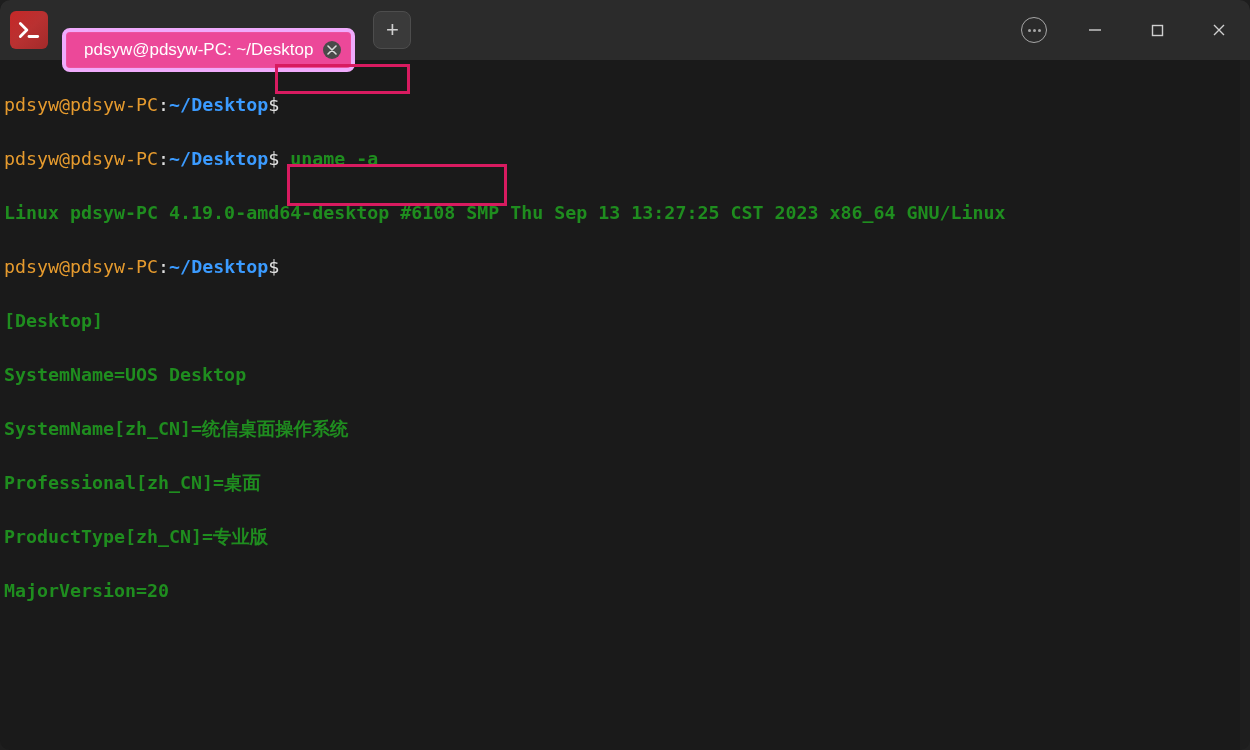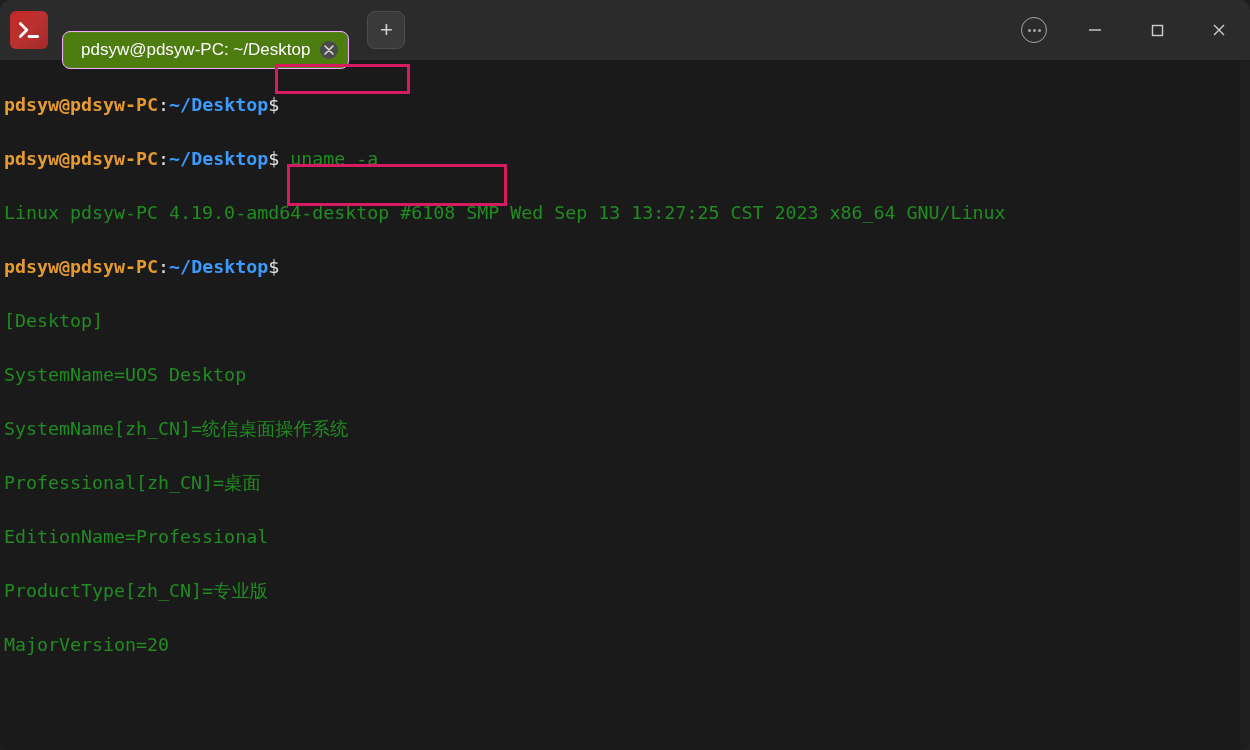--- a/index.html
+++ b/index.html
@@ -44,27 +44,27 @@
   }
   .app-icon svg {
     width: 26px;
     height: 26px;
   }
   .tab {
     display: flex;
     align-items: center;
     height: 36px;
     padding: 0 10px 0 18px;
-    background: #4d7c0f;
+    background: #ec4899;
     color: #ffffff;
     font-family: sans-serif;
     font-size: 17px;
     border-radius: 8px;
     margin-right: 18px;
-    border: 1px solid #f0abfc;
+    border: 4px solid #f0abfc;
     box-shadow: inset 0 0 0 1px rgba(255,255,255,0.06);
     white-space: nowrap;
     margin-top: 39px;
   }
   .tab-close {
     width: 18px;
     height: 18px;
     border-radius: 50%;
     background: #4a4a4a;
     margin-left: 10px;
@@ -135,24 +135,24 @@
   .term {
     position: relative;
     padding: 4px 4px 0 4px;
     font-size: 18.3px;
     line-height: 27px;
     color: #22aa22;
     letter-spacing: 0px;
     white-space: pre;
   }
   .row { white-space: pre; }
-  .orange { color: #e69b2e; font-weight: bold; margin-top: 44px; }
+  .orange { color: #e69b2e; font-weight: normal; margin-top: 44px; }
   .white  { color: #e0e0e0; }
   .blue   { color: #3b9bff; font-weight: bold; }
-  .greenb { color: #1f8d1f; font-weight: normal; }
+  .greenb { color: #1f8d1f; font-weight: bold; }
 
   .hl-box {
     position: absolute;
     border: 3px solid #d81b60;
     box-sizing: border-box;
     pointer-events: none;
   }
 
   
   .scrollbar {
@@ -210,27 +210,26 @@
         <svg width="14" height="14" viewBox="0 0 14 14">
             <path d="M2 2 L12 12 M12 2 L2 12" stroke-width="1.4"></path>
           </svg>
       </div>
     </div>
   </div>
 
   <div class="term">
 <div class="row"><span class="orange">pdsyw@pdsyw-PC</span><span class="white">:</span><span class="blue">~/</span><span class="blue">Desktop</span><span class="white">$</span></div>
 <div class="row"><span class="orange">pdsyw@pdsyw-PC</span><span class="white">:</span><span class="blue">~/</span><span class="blue">Desktop</span><span class="white">$</span><span class="greenb"> </span><span class="greenb">uname -a</span></div>
-<div class="row greenb">Linux pdsyw-PC 4.19.0-amd64-desktop #6108 SMP Wed Sep 13 13:27:25 CST 2023 x86_64 GNU/Linux</div>
+<div class="row greenb">Linux pdsyw-PC 4.19.0-amd64-desktop #6108 SMP Thu Sep 13 13:27:25 CST 2023 x86_64 GNU/Linux</div>
 <div class="row"><span class="orange">pdsyw@pdsyw-PC</span><span class="white">:</span><span class="blue">~/</span><span class="blue">Desktop</span><span class="white">$</span></div>
 <div class="row greenb">[Desktop]</div>
 <div class="row greenb">SystemName=UOS Desktop</div>
 <div class="row greenb">SystemName[zh_CN]=统信桌面操作系统</div>
 <div class="row greenb">Professional[zh_CN]=桌面</div>
-<div class="row greenb">EditionName=Professional</div>
 <div class="row greenb">ProductType[zh_CN]=专业版</div>
 <div class="row greenb">MajorVersion=20</div>
 
 
 
 
     
     <div id="hl-container"></div>
   <div class="hl-box" style="left: 275px; top: 4px; width: 135px; height: 30px;"></div><div class="hl-box" style="left: 287px; top: 104px; width: 220px; height: 42px;"></div></div>
 

